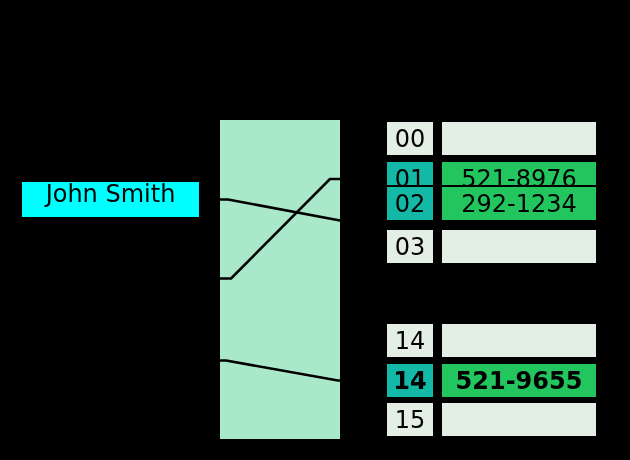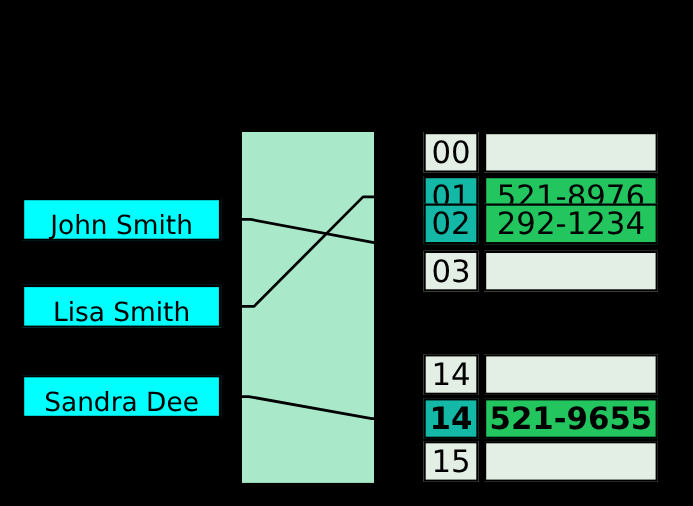--- a/index.html
+++ b/index.html
@@ -14,21 +14,21 @@
   }
   .key-box {
     position: absolute;
     left: 20px;
     width: 181px;
     height: 39px;
     background: #00FFFF;
     border: 2.5px solid #000;
     box-sizing: border-box;
     display: flex;
-    align-items: flex-end;
+    align-items: flex-start;
     justify-content: center;
     font-size: 24px;
     line-height: 1;
   }
   .key-john   { top: 180px; }
   .key-lisa   { top: 259px; }
   .key-sandra { top: 341px; }
 
   .hash-box {
     position: absolute;
@@ -48,21 +48,21 @@
 
   .cell {
     position: absolute;
     box-sizing: border-box;
     height: 37px;
     border: 2px solid #000;
     background: #E3EFE4;
     display: flex;
     align-items: center;
     justify-content: center;
-    font-size: 28px;
+    font-size: 24px;
     line-height: 1;
   }
   .cell.index { left: 385px; width: 50px; }
   .cell.value { left: 440px; width: 158px; }
   .cell.index[data-filled="true"] { background: #14b8a6; }
   .cell.value[data-filled="true"] { background: #22c55e; }
 
   .row0 { top: 120px; }
   .row1 { top: 160px; }
   .row2 { top: 185px; }
@@ -80,26 +80,20 @@
 
   <svg class="lines" width="630" height="460" viewBox="0 0 630 460">
     <path d="M201,199.5 H228 L340,220.5 H385" fill="none" stroke="#000000" stroke-width="2.5" stroke-linejoin="round"></path>
     <path d="M201,278.5 H231 L330,179 H385" fill="none" stroke="#000000" stroke-width="2.5" stroke-linejoin="round"></path>
     <path d="M201,360.5 H226 L338,380.5 H385" fill="none" stroke="#000000" stroke-width="2.5" stroke-linejoin="round"></path>
   </svg>
 
   <div class="key-box key-john">
     <span>John Smith</span>
   </div>
-  <div class="key-box key-lisa">
-    <span>Lisa Smith</span>
-  </div>
-  <div class="key-box key-sandra">
-    <span>Sandra Dee</span>
-  </div>
 
   <div>
 
     <div class="cell index row0" data-filled="false">00</div>
     <div class="cell value row0" data-filled="false"></div>
 
     <div class="cell index row1" data-filled="true">01</div>
     <div class="cell value row1" data-filled="true">521-8976</div>
 
     <div class="cell index row2" data-filled="true">02</div>

